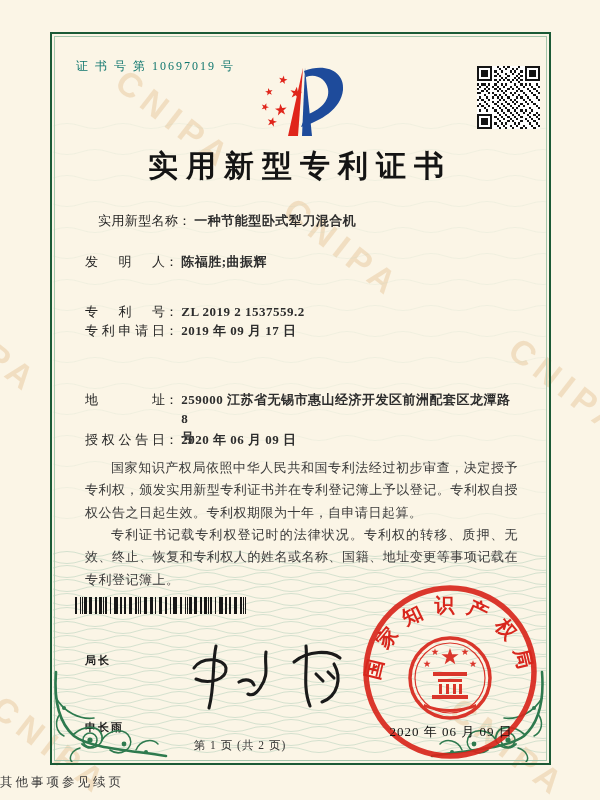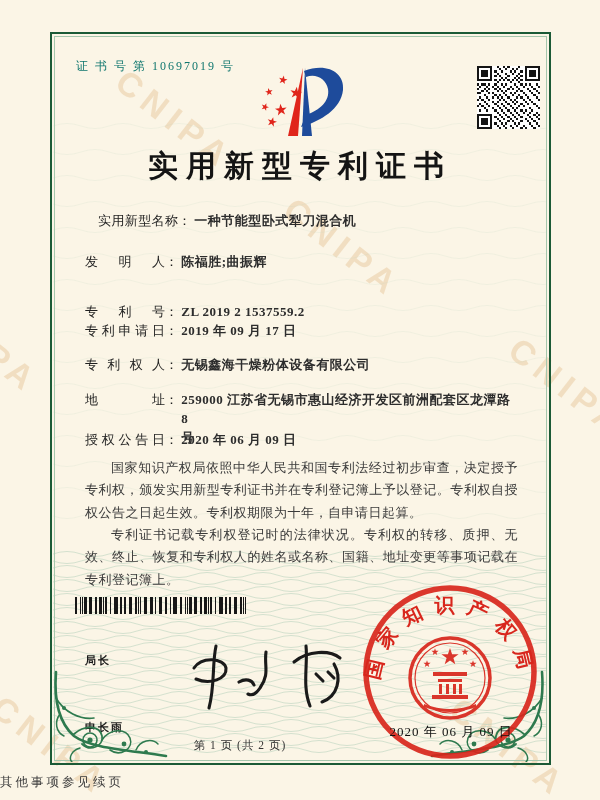--- a/index.html
+++ b/index.html
@@ -161,24 +161,20 @@
     <span class="f-value">陈福胜;曲振辉</span>
   </div>
   <div class="row" style="top:303px;">
     <span class="f-label">专利号</span><span class="f-colon">：</span>
     <span class="f-value">ZL 2019 2 1537559.2</span>
   </div>
   <div class="row" style="top:322px;">
     <span class="f-label">专利申请日</span><span class="f-colon">：</span>
     <span class="f-value">2019 年 09 月 17 日</span>
   </div>
-  <div class="row" style="top:356px;">
-    <span class="f-label">专利权人</span><span class="f-colon">：</span>
-    <span class="f-value">无锡鑫海干燥粉体设备有限公司</span>
-  </div>
   <div class="row" style="top:391px;">
     <span class="f-label">地址</span><span class="f-colon">：</span>
     <span class="f-value"><span style="display:block;">259000 江苏省无锡市惠山经济开发区前洲配套区龙潭路8</span><span style="display:block;">号</span></span>
   </div>
   <div class="row" style="top:431px;">
     <span class="f-label">授权公告日</span><span class="f-colon">：</span>
     <span class="f-value">2020 年 06 月 09 日</span>
   </div>
 
   <div class="paras">

